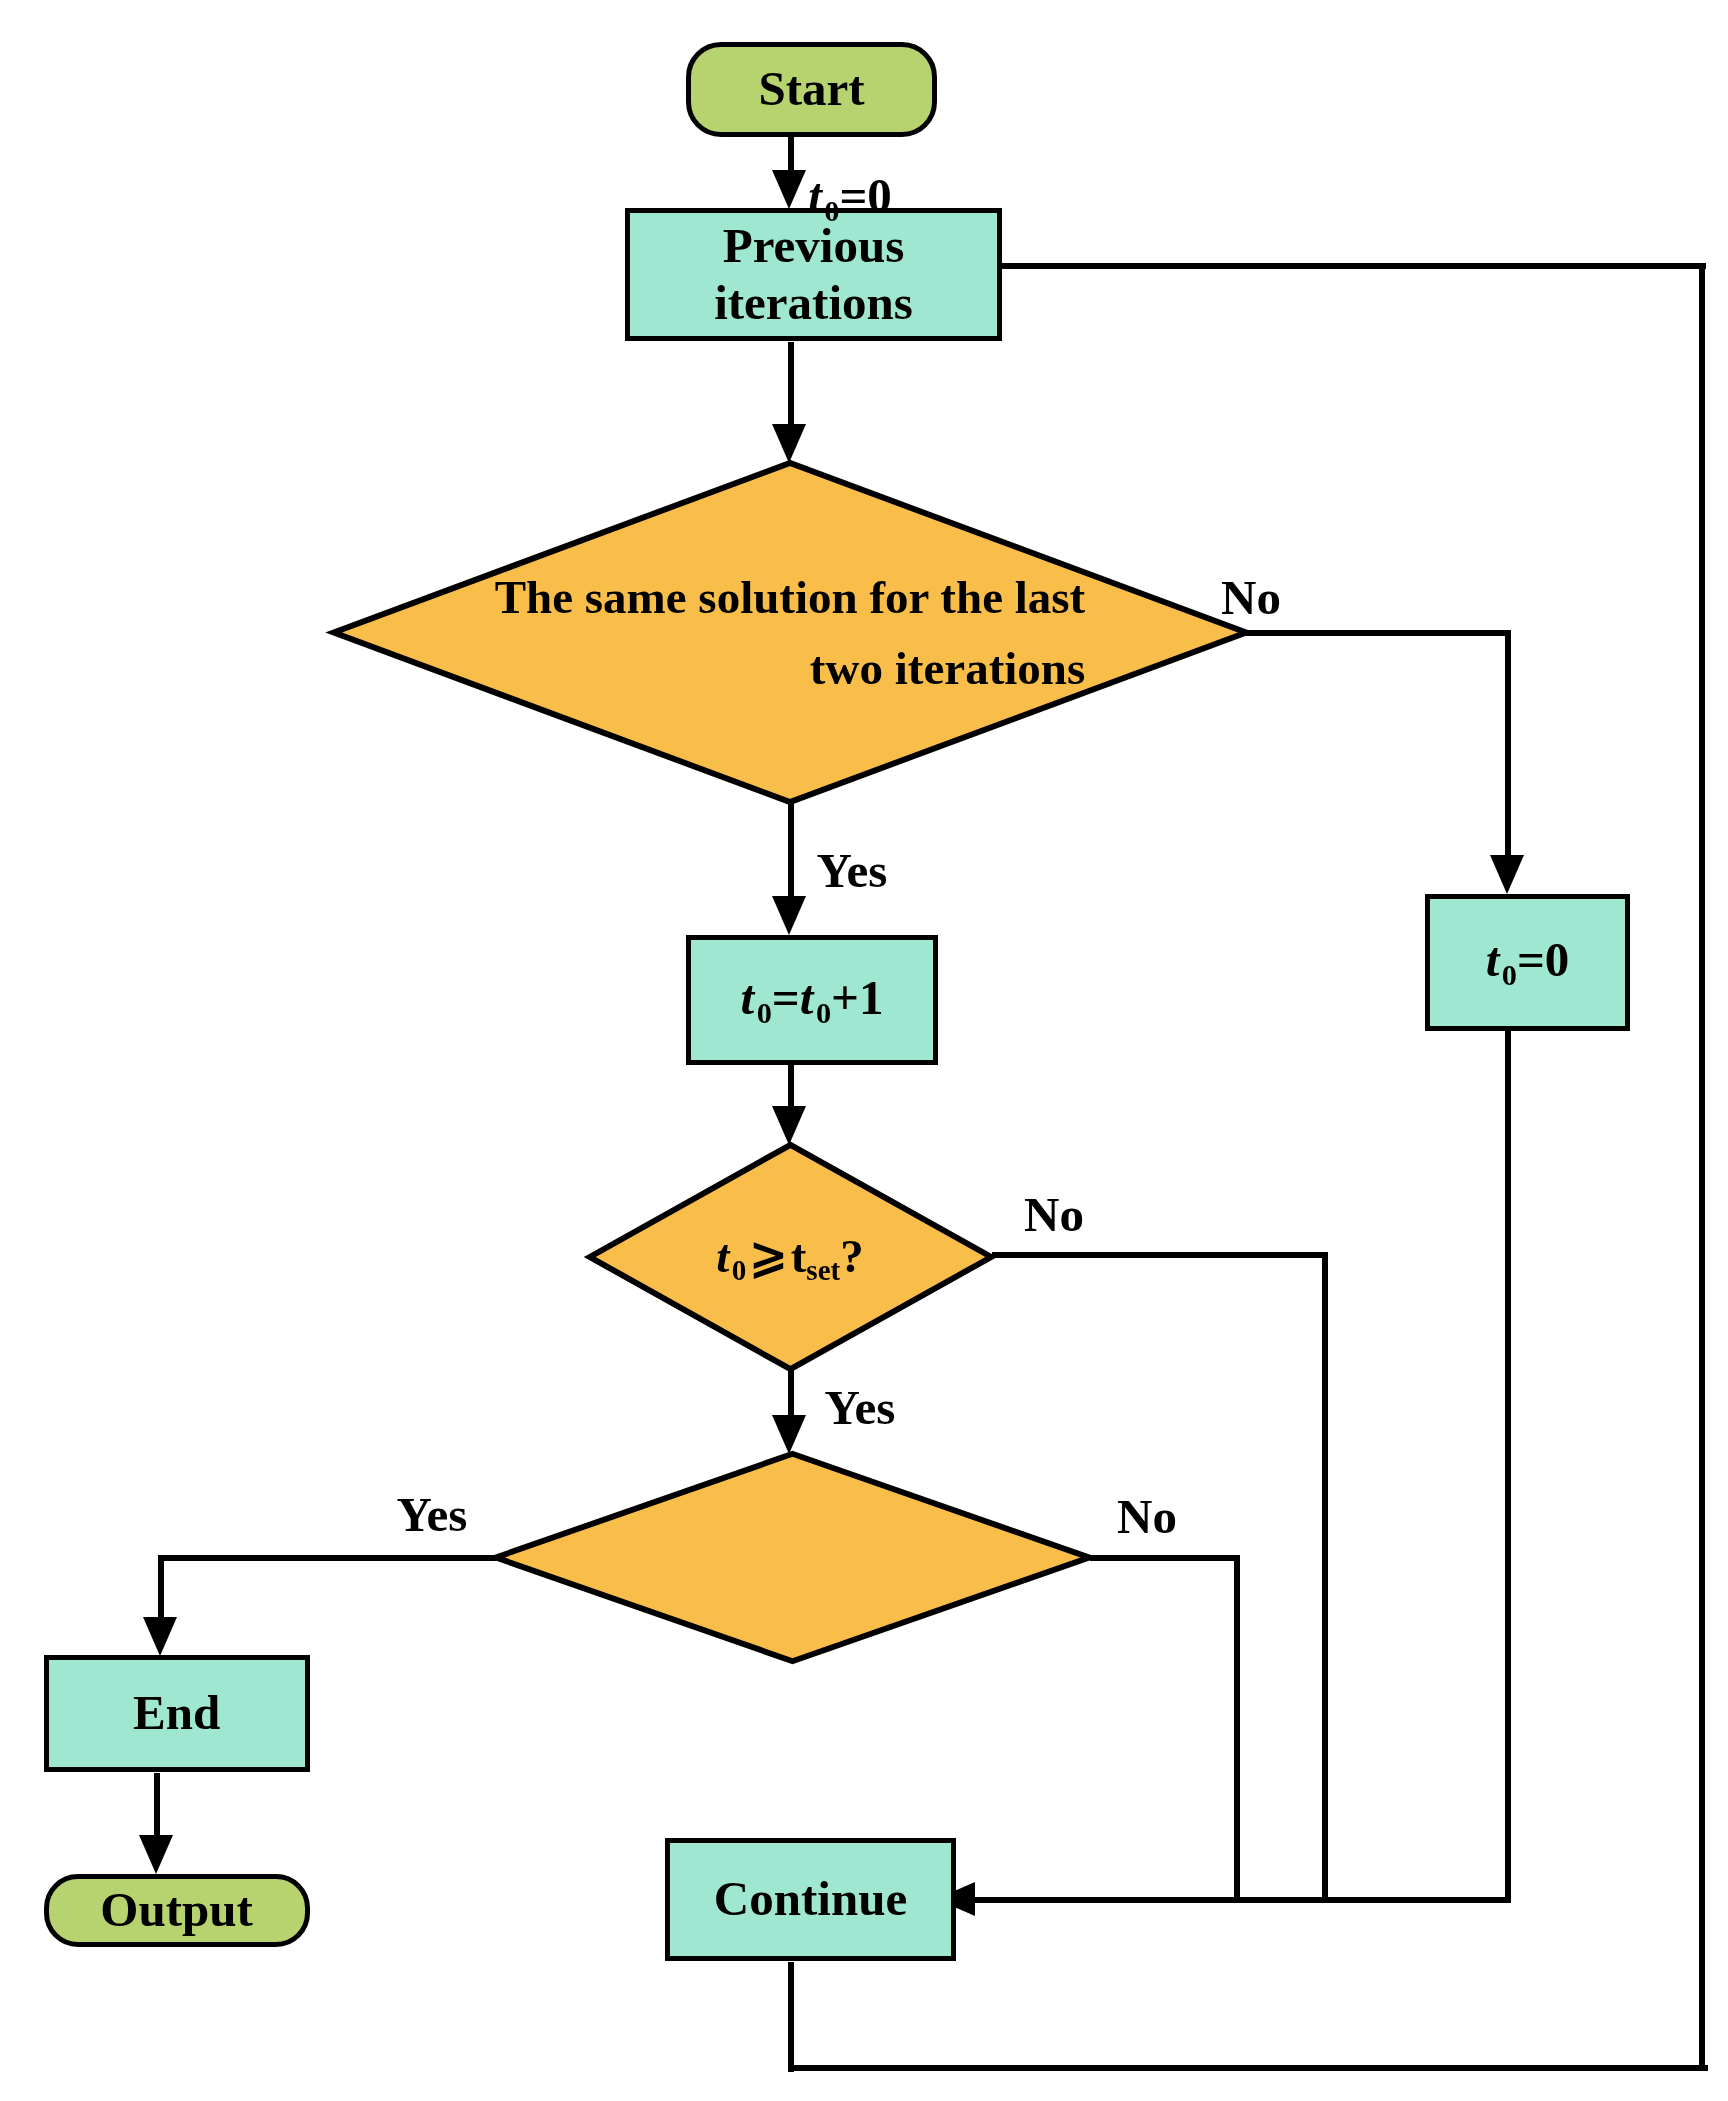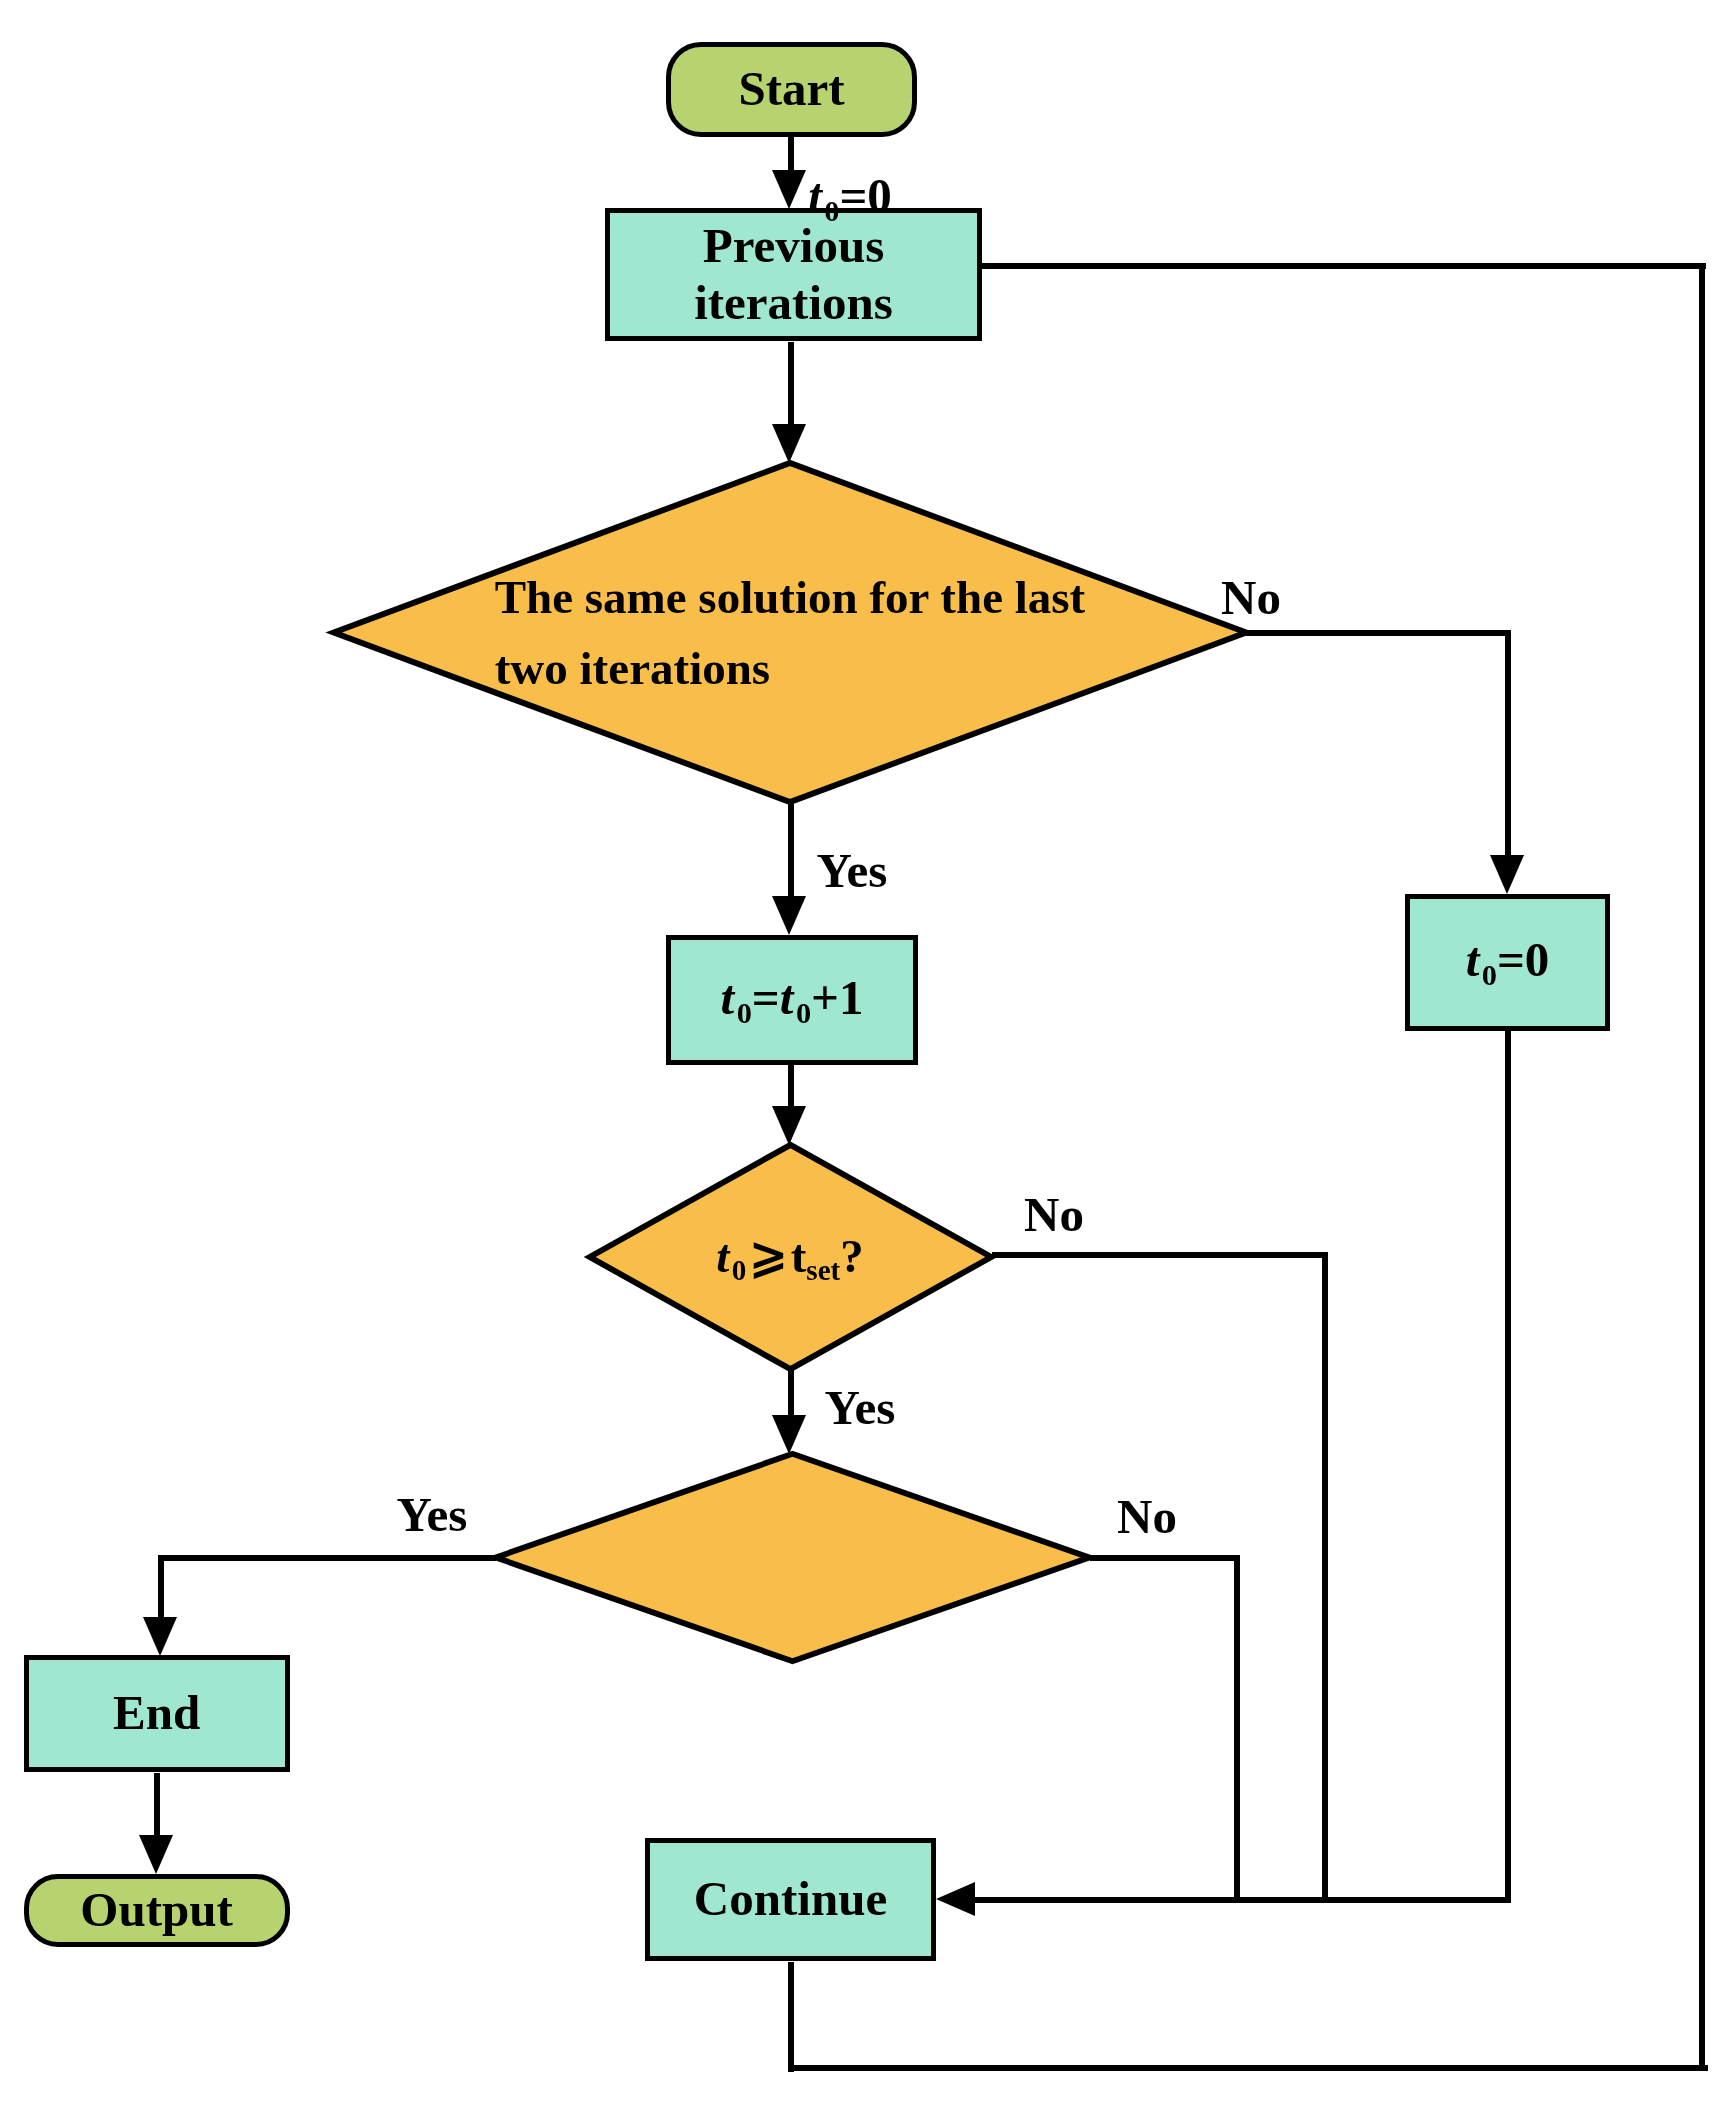--- a/index.html
+++ b/index.html
@@ -2,26 +2,26 @@
 <html style="font-size:13.5px"><head>
 <meta charset="utf-8">
 <style>
   html,body{margin:0;padding:0;background:#ffffff;}
   body{width:1729px;height:2102px;position:relative;overflow:hidden;
        font-family:"Liberation Serif","DejaVu Serif",serif;color:#000;}
   .canvas{position:absolute;left:0;top:0;width:1729px;height:2102px;}
 
   .node{position:absolute;box-sizing:border-box;border:5.9px solid #000;
         display:flex;align-items:center;justify-content:center;text-align:center;
-        font-weight:bold;font-size:49px;line-height:1.15;}
+        font-weight:bold;font-size:49px;line-height:1.15;margin-left:20px;}
   .terminal{background:#b6d370;border-radius:35px;}
   .process{background:#a0e7d1;}
 
   .dshape{position:absolute;overflow:visible;}
-  .dtext{position:absolute;transform:translate(-50%,-50%);text-align:left;
+  .dtext{position:absolute;transform:translate(-50%,-50%);text-align:right;
          font-weight:bold;font-size:47px;line-height:1.5;white-space:nowrap;}
 
   .lbl{position:absolute;transform:translate(-50%,-50%);font-weight:bold;
        font-size:49px;white-space:nowrap;}
 
   .hline,.vline{position:absolute;background:#000;}
   .hline{height:5.9px;}
   .vline{width:5.9px;}
 
   .ah-down{position:absolute;width:0;height:0;

